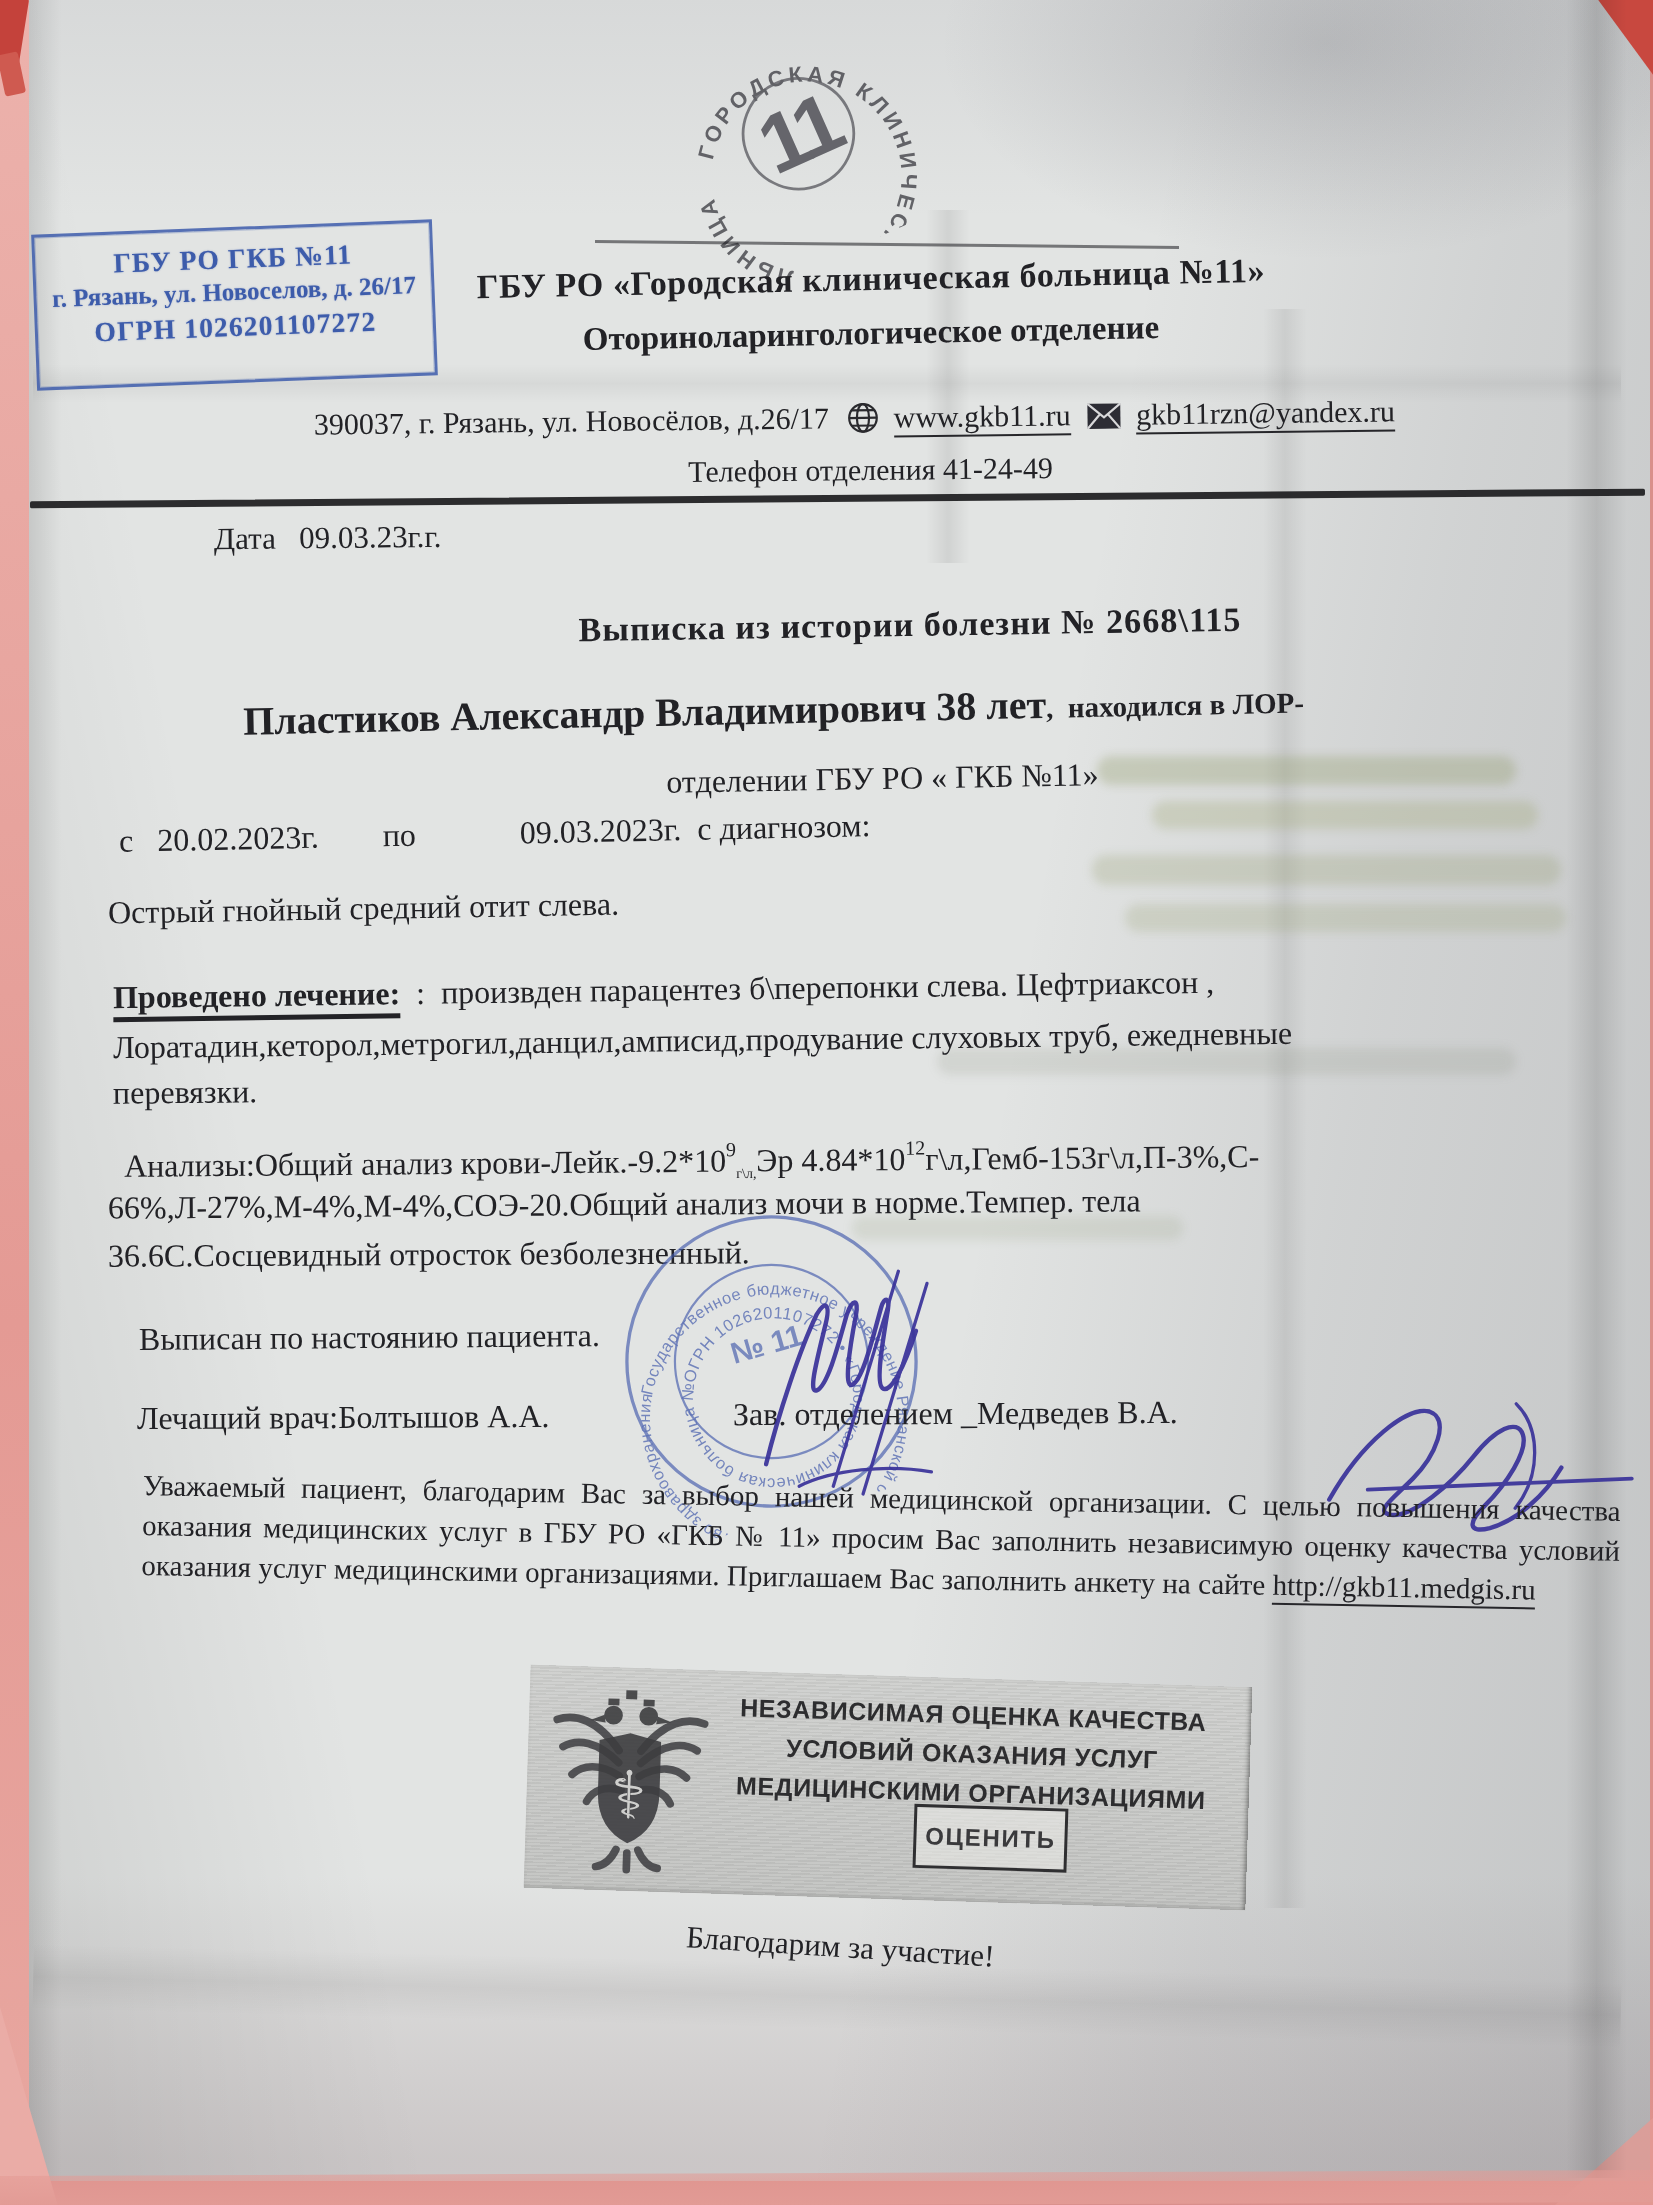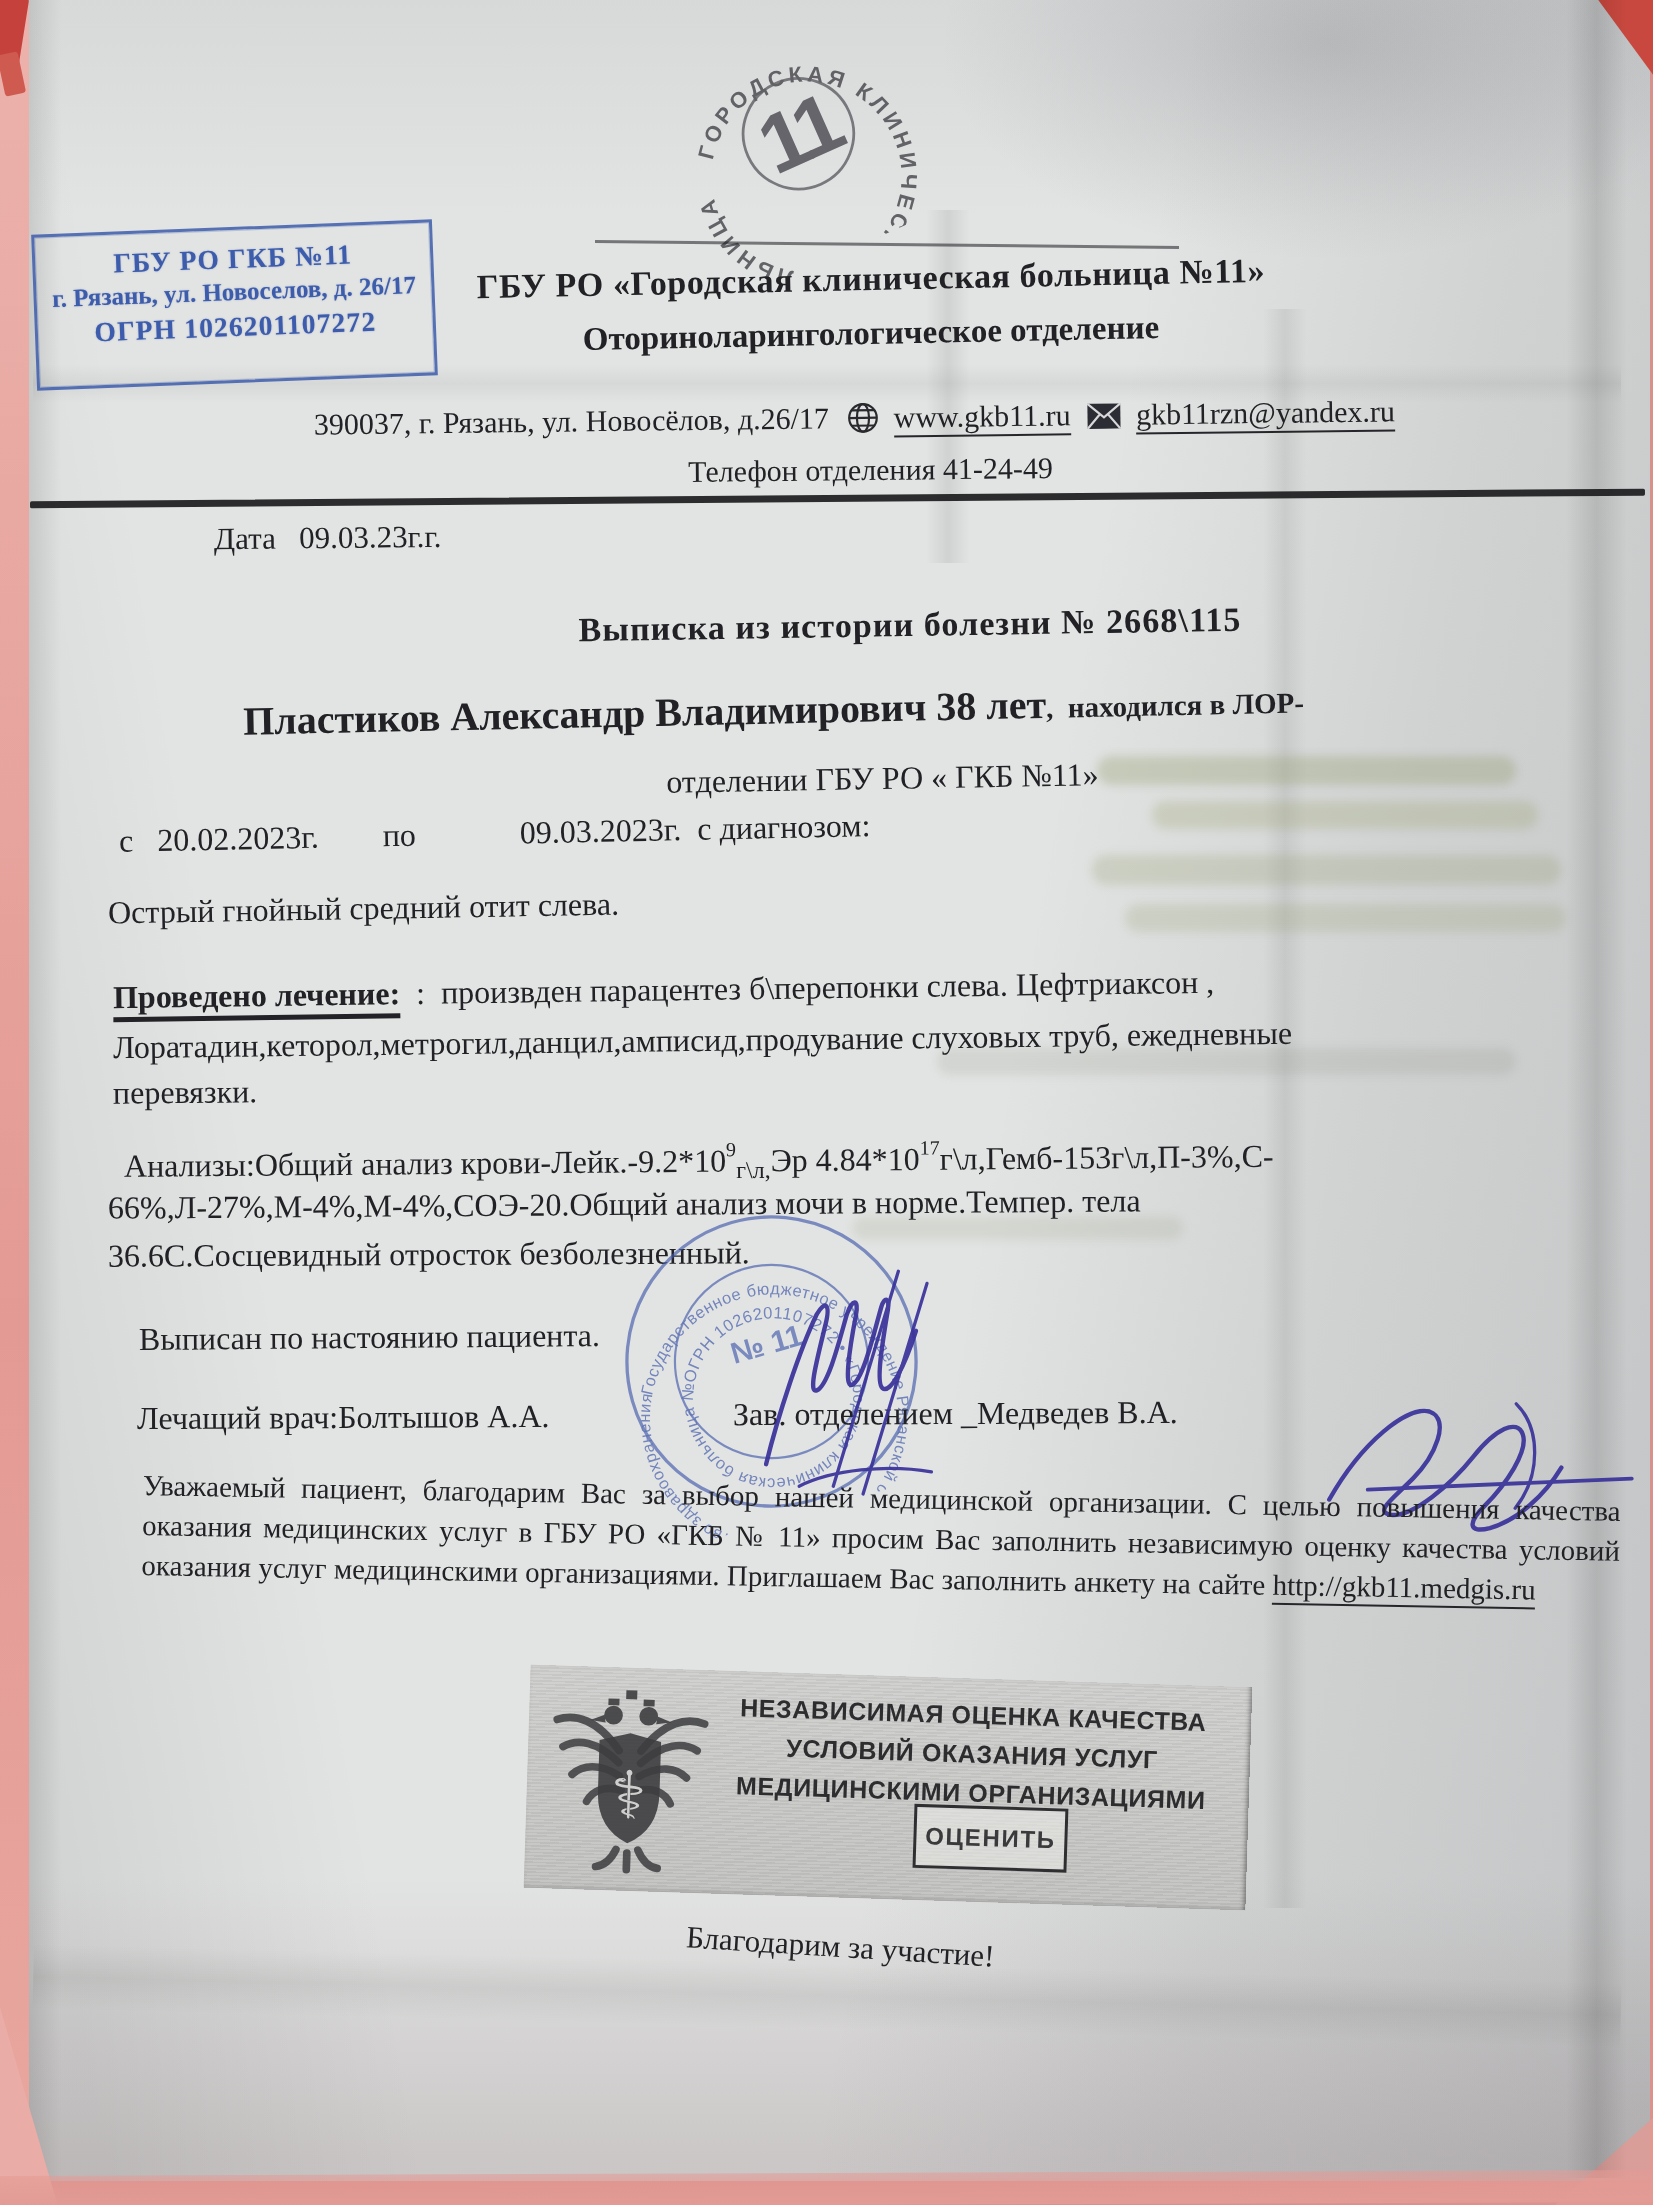--- a/index.html
+++ b/index.html
@@ -40,21 +40,21 @@
   .period{left:119px;top:815px;font-size:32px;transform:rotate(-1.2deg);}
   .diag{left:108px;top:890px;font-size:32px;transform:rotate(-1deg);}
   .tr1{left:113px;top:969px;width:1455px;font-size:32px;transform:rotate(-.8deg);}
   .trlabel{font-weight:bold;border-bottom:5px solid #232327;padding-bottom:2.2px;}
   .tr2{left:113px;top:1022px;font-size:32px;transform:rotate(-.7deg);}
   .tr3{left:113px;top:1074px;font-size:32px;transform:rotate(-.6deg);}
   .an1{left:124px;top:1137px;width:1478px;font-size:32px;transform:rotate(-.5deg);}
   .an2{left:108px;top:1186px;font-size:32px;transform:rotate(-.4deg);}
   .an3{left:108px;top:1236px;font-size:32px;transform:rotate(-.3deg);}
   .sup{font-size:20px;vertical-align:15.4px;}
-  .sub{font-size:24px;vertical-align:-6.6px;}
+  .sub{font-size:14px;vertical-align:-6.6px;}
   .disch{left:139px;top:1319px;font-size:32px;transform:rotate(-.5deg);}
   .doc1{left:137px;top:1399px;font-size:32px;transform:rotate(-.3deg);}
   .doc2{left:733px;top:1395px;font-size:32px;transform:rotate(-.3deg);}
   .para{left:142px;top:1478px;width:1478px;font-size:29px;line-height:40px;text-align:justify;transform:rotate(1deg);}
   .stamp-corner{left:34px;top:227px;width:395px;height:150px;border:3.3px solid rgba(61,92,171,.85);
     box-shadow:inset 0 0 0 1.1px rgba(61,92,171,.25);transform:rotate(-2.2deg);
     color:#3d5cab;text-align:center;text-shadow:0 0 1.7px rgba(61,92,171,.45);}
   .sc1{margin-top:13.2px;font-size:27.6px;font-weight:bold;letter-spacing:1.1px;}
   .sc2{margin-top:3.3px;font-size:25px;font-weight:bold;}
   .sc3{margin-top:4.4px;font-size:27.6px;font-weight:bold;letter-spacing:1.1px;}
@@ -166,21 +166,21 @@
   <div class="abs pat1"><span class="patname">Пластиков Александр Владимирович 38 лет</span><span class="patsuf pre">,  находился в ЛОР-</span></div>
   <div class="abs pat2">отделении ГБУ РО « ГКБ №11»</div>
 
   <div class="abs period pre">с   20.02.2023г.        по             09.03.2023г.  с диагнозом:</div>
   <div class="abs diag">Острый гнойный средний отит  слева.</div>
 
   <div class="abs tr1"><span class="trlabel">Проведено лечение:</span><span class="pre">  :  произвден парацентез б\перепонки слева. Цефтриаксон ,</span></div>
   <div class="abs tr2">Лоратадин,кеторол,метрогил,данцил,амписид,продувание слуховых труб, ежедневные</div>
   <div class="abs tr3">перевязки.</div>
 
-  <div class="abs an1"><span>Анализы:Общий анализ крови-Лейк.-9.2*10</span><span class="sup">9</span><span class="sub">г\л,</span><span>Эр 4.84*10</span><span class="sup">17</span><span>г\л,Гемб-153г\л,П-3%,С-</span></div>
+  <div class="abs an1"><span>Анализы:Общий анализ крови-Лейк.-9.2*10</span><span class="sup">9</span><span class="sub">г\л,</span><span>Эр 4.84*10</span><span class="sup">12</span><span>г\л,Гемб-153г\л,П-3%,С-</span></div>
   <div class="abs an2">66%,Л-27%,М-4%,М-4%,СОЭ-20.Общий анализ мочи в норме.Темпер. тела</div>
   <div class="abs an3">36.6С.Сосцевидный отросток безболезненный.</div>
 
   <div class="abs disch">Выписан по настоянию пациента.</div>
 
   <div class="abs seal">
     <svg width="309" height="309" viewBox="0 0 560 560">
       <defs>
         <path id="sealouter" d="M 55,280 A 225,225 0 1 1 54.9,280.2"></path>
         <path id="sealinner" d="M 135,280 A 145,145 0 1 1 134.9,280.2"></path>

